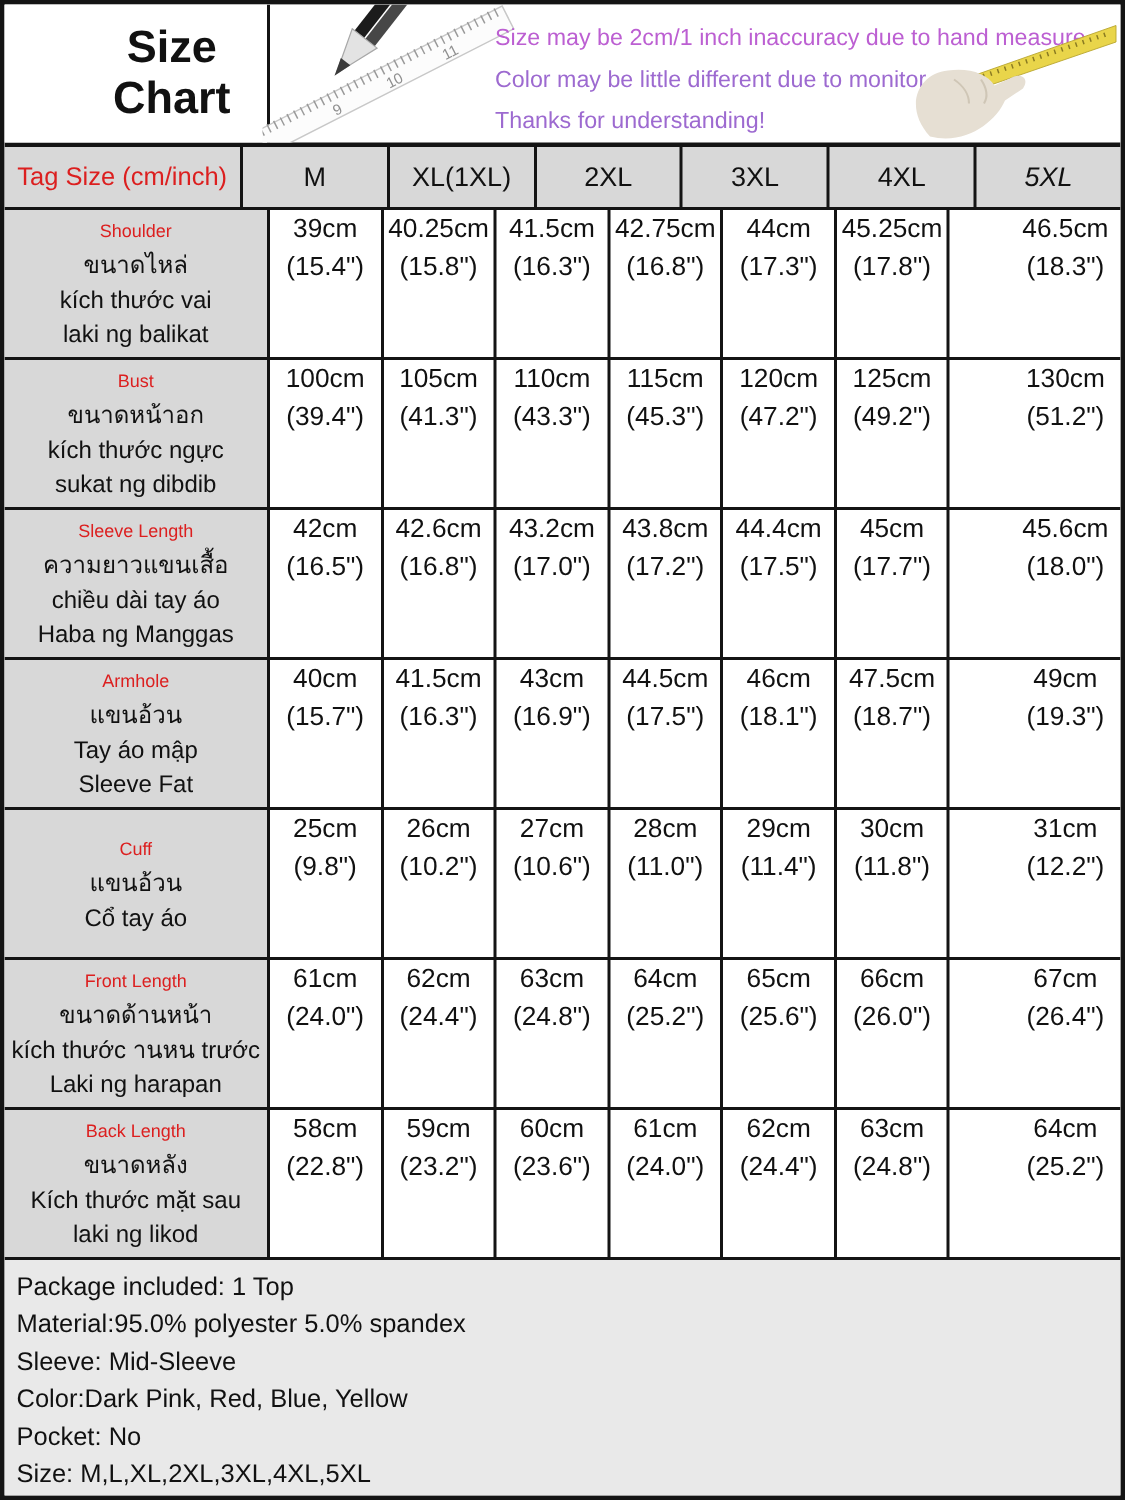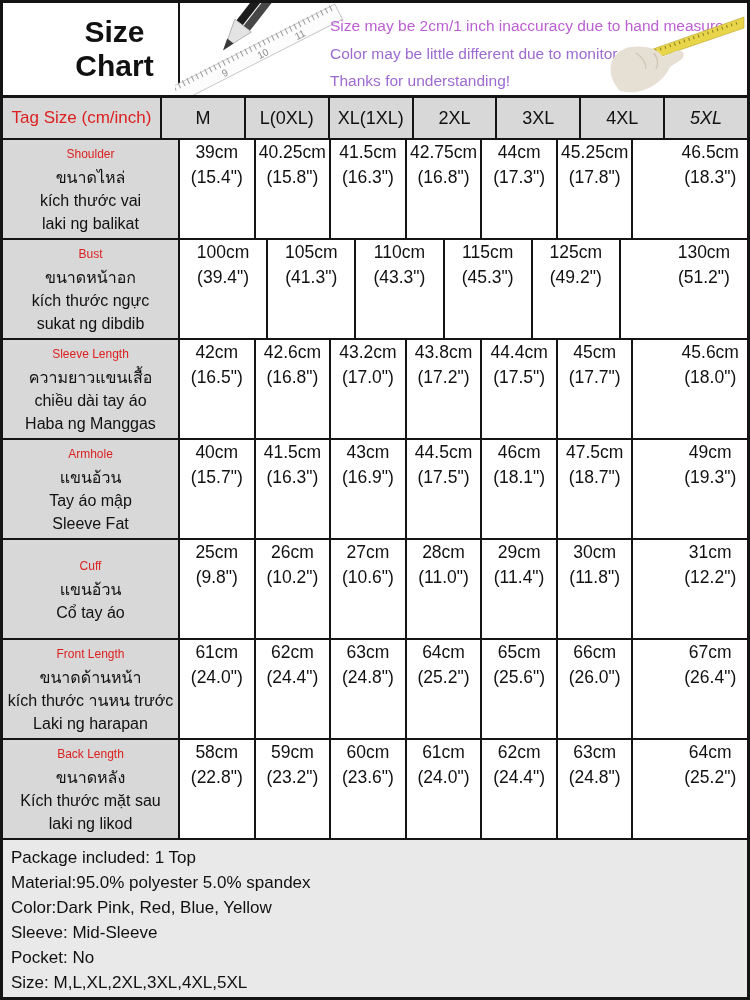--- a/index.html
+++ b/index.html
@@ -111,21 +111,20 @@
       <line x1="40" y1="47" x2="134" y2="15" stroke="#8a7b22" stroke-width="3" stroke-dasharray="1 4"></line>
       <path d="M14,84 C-4,64 6,42 26,40 C40,38 52,42 57,50 L70,44 C76,42 80,46 76,52 L64,60 C58,74 38,90 14,84 Z" fill="#e6dfd3"></path>
       <path d="M30,46 C36,50 40,56 40,62 M48,46 C52,52 53,57 50,62" stroke="#cfc6b6" stroke-width="1.4" fill="none"></path>
     </svg>
   </div>
 
   <div class="size-table">
     <div class="thead-row">
       <div class="corner-cell">Tag Size (cm/inch)</div>
       <div class="size-col">M</div>
-      <div class="size-col">L(0XL)</div>
       <div class="size-col">XL(1XL)</div>
       <div class="size-col">2XL</div>
       <div class="size-col">3XL</div>
       <div class="size-col">4XL</div>
       <div class="size-col">5XL</div>
     </div>
     <div>
         <div class="trow">
           <div class="label-cell">
             <div class="row-label">Shoulder</div>
@@ -179,20 +178,24 @@
           </div>
           <div class="value-cell">
             <div class="cm-value">110cm</div>
             <div class="inch-value">(43.3")</div>
           </div>
           <div class="value-cell">
             <div class="cm-value">115cm</div>
             <div class="inch-value">(45.3")</div>
           </div>
           <div class="value-cell">
+            <div class="cm-value">120cm</div>
+            <div class="inch-value">(47.2")</div>
+          </div>
+          <div class="value-cell">
             <div class="cm-value">125cm</div>
             <div class="inch-value">(49.2")</div>
           </div>
           <div class="value-cell">
             <div class="cm-value">130cm</div>
             <div class="inch-value">(51.2")</div>
           </div>
         </div>
         <div class="trow">
           <div class="label-cell">
@@ -372,19 +375,19 @@
             <div class="cm-value">64cm</div>
             <div class="inch-value">(25.2")</div>
           </div>
         </div>
       </div>
   </div>
 
   <div class="footer">
       <div class="footer-line">Package included: 1 Top</div>
       <div class="footer-line">Material:95.0% polyester 5.0% spandex</div>
+      <div class="footer-line">Sleeve: Mid-Sleeve</div>
       <div class="footer-line">Color:Dark Pink, Red, Blue, Yellow</div>
-      <div class="footer-line">Sleeve: Mid-Sleeve</div>
       <div class="footer-line">Pocket: No</div>
       <div class="footer-line">Size: M,L,XL,2XL,3XL,4XL,5XL</div>
     </div>
 
 </div>
 
 </body></html>

